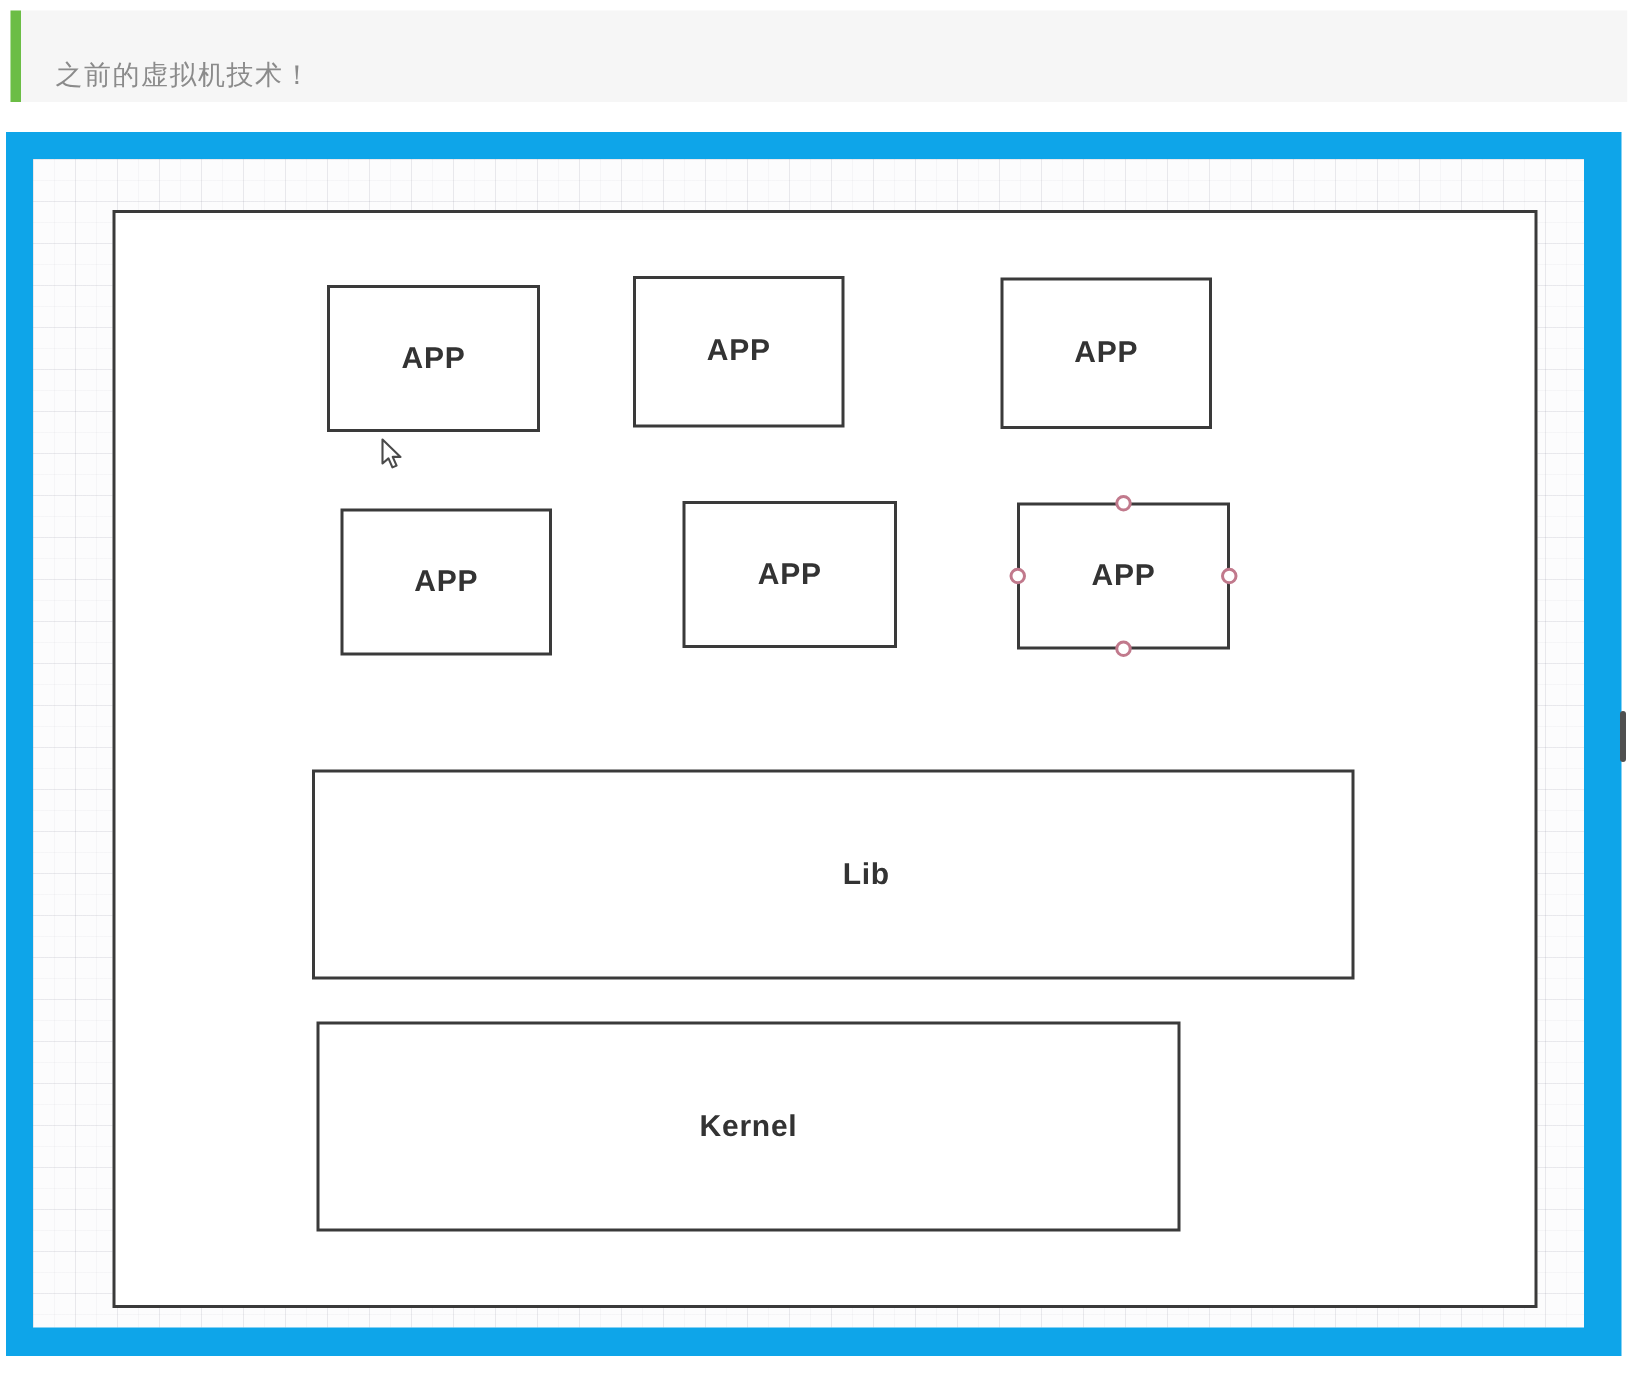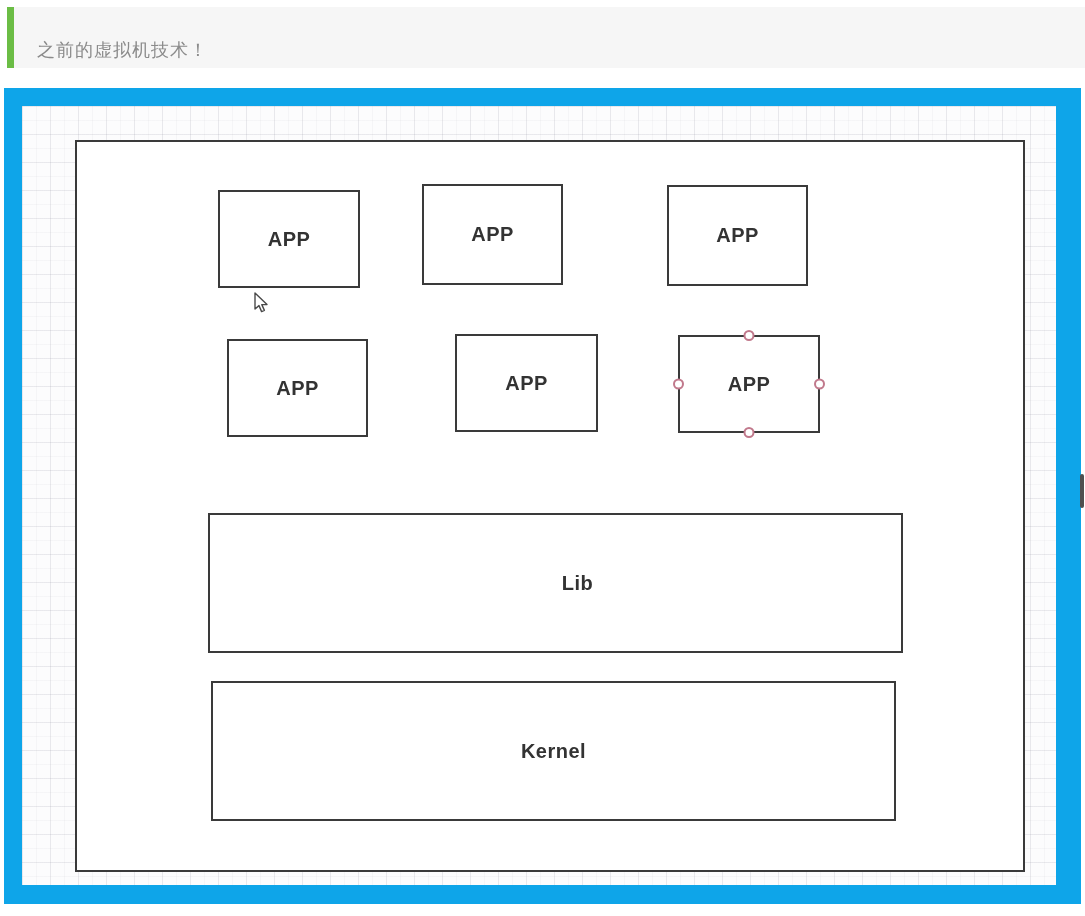--- a/index.html
+++ b/index.html
@@ -66,21 +66,21 @@
     color: var(--box-text, #333333);
     letter-spacing: 0.5px;
   }
   .app1 { left: 196px; top:  84px; width: 142px; height:  98px; }
   .app2 { left: 400px; top:  78px; width: 141px; height: 101px; }
   .app3 { left: 645px; top:  79px; width: 141px; height: 101px; }
   .app4 { left: 205px; top: 233px; width: 141px; height:  98px; }
   .app5 { left: 433px; top: 228px; width: 143px; height:  98px; }
   .app6 { left: 656px; top: 229px; width: 142px; height:  98px; }
   .lib    { left: 186px; top: 407px; width: 695px; height: 140px; padding-left: 44px; }
-  .kernel { left: 189px; top: 575px; width: 685px; height: 140px; }
+  .kernel { left: 189px; top: 575px; width: 576px; height: 140px; }
 
   
   .handle {
     position: absolute;
     width: 11px; height: 11px;
     border-radius: 50%;
     background: #ffffff;
     border: 2px solid var(--handle, #c1798c);
   }
   .h-top    { left: 50%; top: -7px;    transform: translateX(-50%); }

